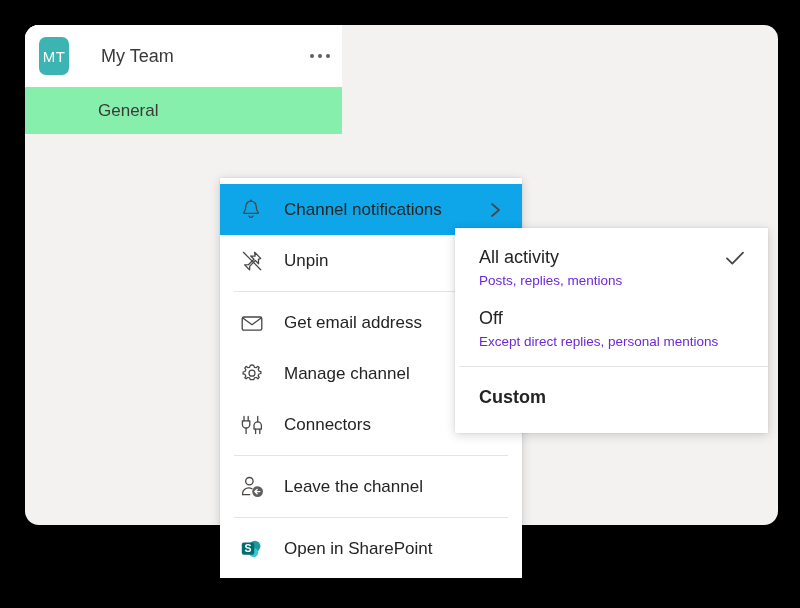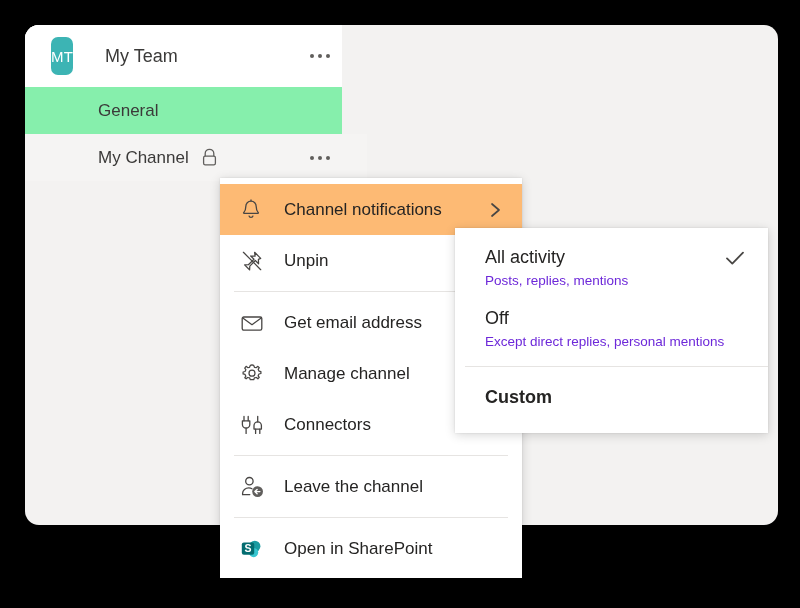--- a/index.html
+++ b/index.html
@@ -29,29 +29,28 @@
     background: #ffffff;
   }
   .team-row {
     position: relative;
     display: flex; align-items: center;
     height: 62px;
     padding-left: 14px;
     background: #ffffff;
   }
   .avatar {
-    width: 22px; height: 38px;
+    width: 30px; height: 38px;
     border-radius: 7px;
     background: #3cb4b4;
     color: #ffffff;
     font-size: 15px;
     letter-spacing: .3px;
     display: flex; align-items: center; justify-content: center;
     flex: 0 0 auto;
-    margin-left: 12px;
   }
   .team-name {
     margin-left: 32px;
     font-size: 18px;
     color: #3b3a39;
   }
   .ellipsis {
     position: absolute;
     display: flex; align-items: center; gap: 4px;
     color: #605e5c;
@@ -84,34 +83,34 @@
   }
   .mi {
     position: relative;
     display: flex; align-items: center;
     height: 51px;
     padding-left: 20px;
     font-size: 17px;
     color: #252423;
     cursor: default;
   }
-  .mi.hl { background: #fdba74; }
+  .mi.hl { background: #0ea5e9; }
   .mi .ic { width: 30px; flex: 0 0 30px; display: flex; align-items: center; justify-content: flex-start; }
   .mi .lbl { margin-left: 14px; white-space: nowrap; }
   .mi .chev { position: absolute; right: 20px; top: 50%; transform: translateY(-50%); display: flex; }
   .sep { height: 1px; background: #e6e4e2; margin: 5px 14px; }
 
   
   .submenu {
     position: absolute;
     left: 455px; top: 228px;
     width: 313px;
     background: #ffffff;
     box-shadow: 0 2px 10px rgba(0,0,0,.16), 0 0 2px rgba(0,0,0,.10);
-    padding: 10px 0 8px 10px;
+    padding: 10px 0 8px 4px;
     z-index: 20;
   }
   .si { position: relative; padding: 6px 20px 8px 20px; cursor: default; }
   .si .t { font-size: 18px; color: #252423; line-height: 26px; }
   .si .s { font-size: 13.5px; color: #6d28d9; line-height: 20px; margin-top: 1px; }
   .si .chk { position: absolute; right: 22px; top: 10px; display: flex; }
   .sub-sep { height: 1px; background: #e6e4e2; margin: 6px 0 4px 0; }
   .si.plain { padding-top: 14px; padding-bottom: 16px; font-weight: bold; }
   .si.plain .t { line-height: 24px; }
 
@@ -133,34 +132,20 @@
           <i></i>
             <i></i>
             <i></i>
         </div>
       </div>
 
       <div class="chan-row">
         <span>General</span>
       </div>
 
-      <div class="chan-row active">
-        <span>My Channel</span>
-        <span class="lock-icon">
-          <svg width="17" height="19" viewBox="0 0 17 19">
-            <path d="M4.2 8.2V5.6a4.3 4.3 0 0 1 8.6 0v2.6" fill="none" stroke="#605e5c" stroke-width="1.3"></path>
-            <rect x="2.6" y="8.2" width="11.8" height="8.6" rx="1.6" fill="none" stroke="#605e5c" stroke-width="1.3"></rect>
-          </svg>
-        </span>
-        <div class="ellipsis">
-          <i></i>
-            <i></i>
-            <i></i>
-        </div>
-      </div>
 
     </div>
   </div>
 
   <div class="menu">
 
     <div class="mi hl">
       <span class="ic">
         <svg width="22" height="24" viewBox="0 0 22 24">
           <path d="M11 3.2c-3.1 0-5.2 2.3-5.2 5.3 0 4.1-1.3 5.2-2.1 6.1-.25.27-.06.7.3.7h14c.36 0 .55-.43.3-.7-.8-.9-2.1-2-2.1-6.1 0-3-2.1-5.3-5.2-5.3z" fill="none" stroke="#484644" stroke-width="1.3"></path>

